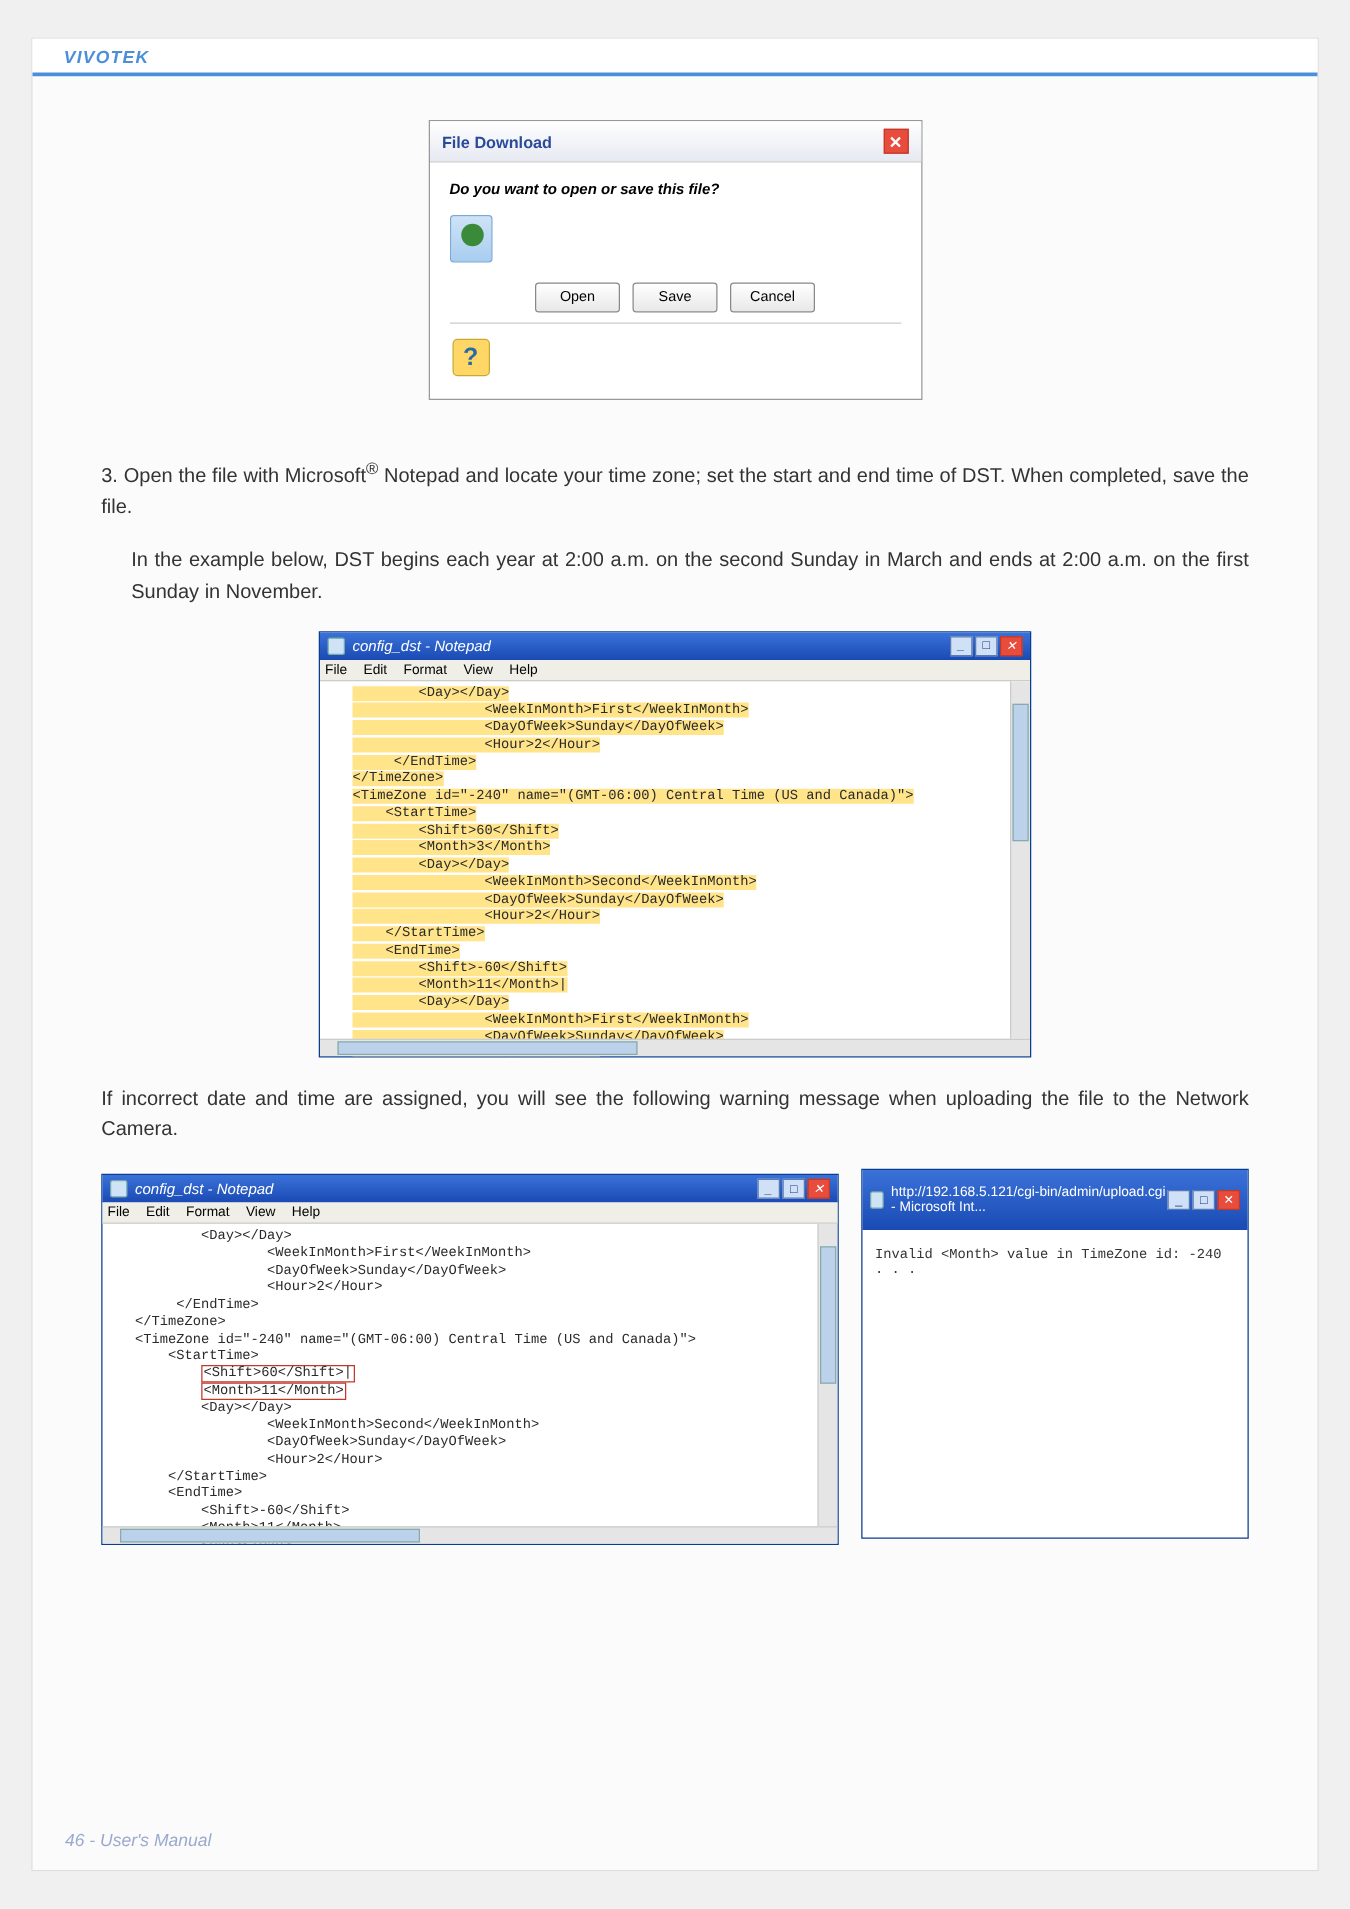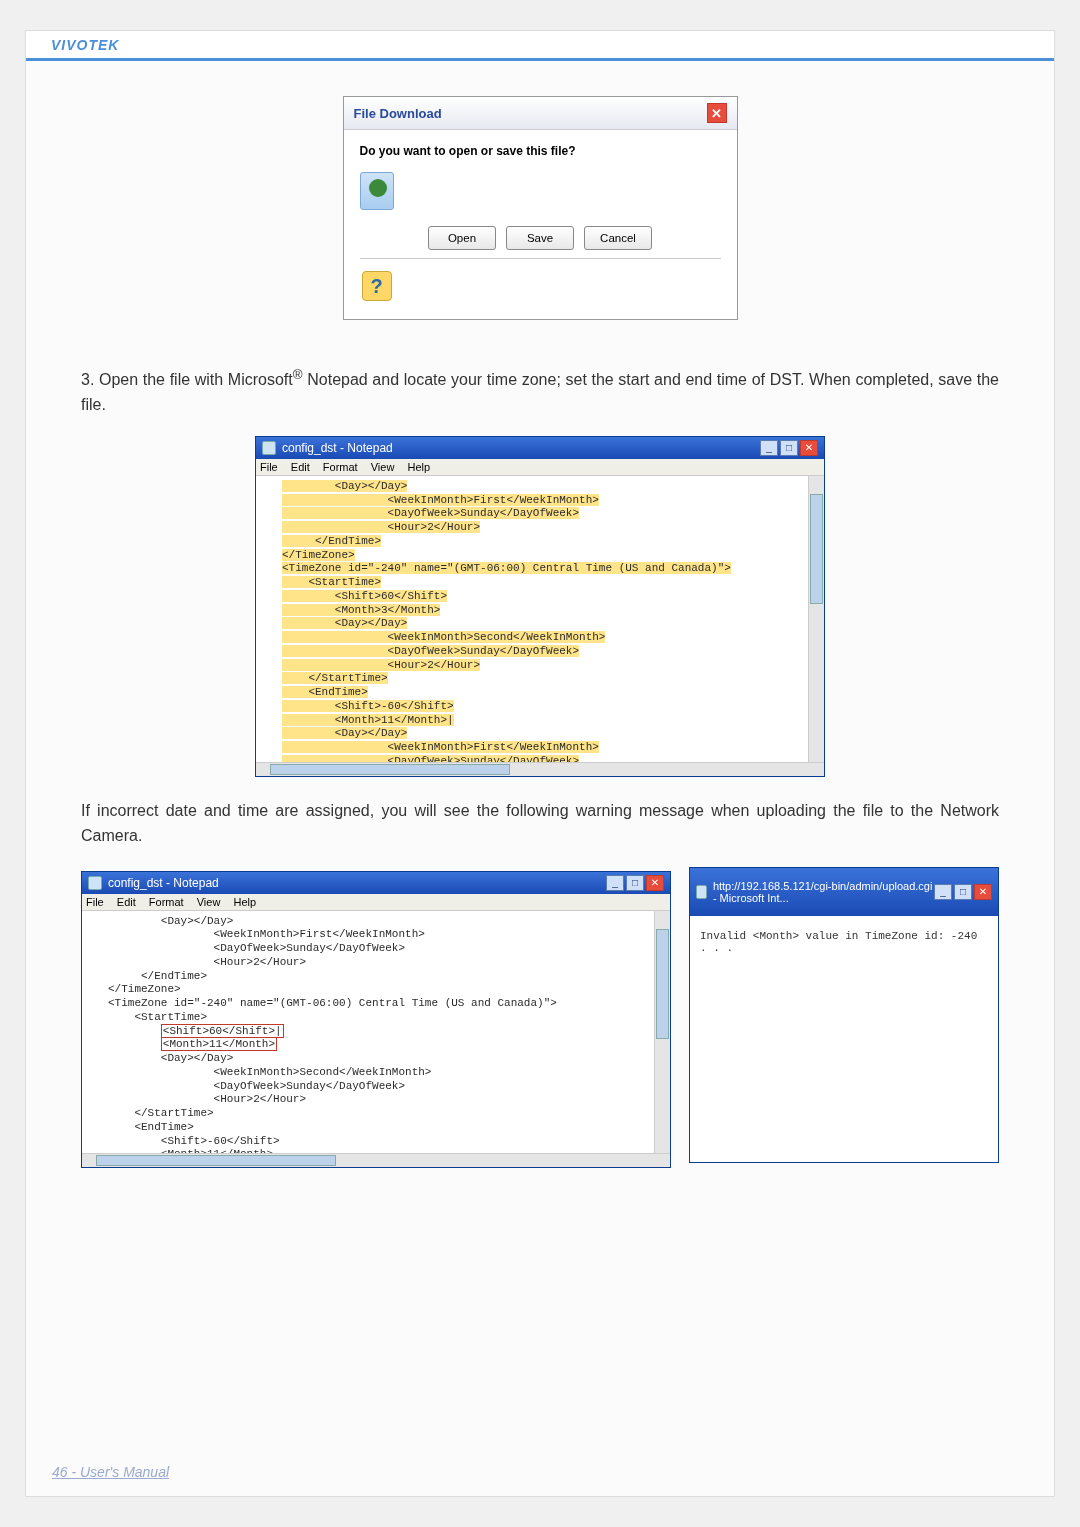--- a/index.html
+++ b/index.html
@@ -66,20 +66,21 @@
     border: 1px solid #c0392b;
     font-size: 13px;
   }
   .dialog1-body {
     padding: 14px 16px;
   }
   .dialog1-q {
     font-weight: bold;
     margin-bottom: 14px;
     font-size: 12px;
+    font-style: italic;
   }
   .details-row {
     display: flex;
     gap: 12px;
     margin-bottom: 16px;
   }
   .file-icon {
     width: 34px; height: 38px;
     background: linear-gradient(#cfe3f7, #a8cdf0);
     border: 1px solid #7aa9d8;
@@ -160,20 +161,21 @@
   .notepad.big { width: 570px; }
   .notepad-title {
     background: linear-gradient(#3a72d8,#1a4ab4);
     color: #fff;
     font-family: Arial,sans-serif;
     font-size: 12px;
     padding: 3px 6px;
     display:flex;
     justify-content:space-between;
     align-items:center;
+    font-style:italic;
   }
   .np-title-left { display:flex;align-items:center;gap:6px;}
   .np-icon { width:14px;height:14px;background:#cfe3f7;border:1px solid #7aa;border-radius:2px;}
   .np-ctrls { display:flex;gap:2px;}
   .np-ctrl { width:18px;height:16px;background:#cfe0f7;border:1px solid #5a7ab0;font-size:10px;display:flex;align-items:center;justify-content:center;color:#1a3a7a;}
   .np-ctrl.red { background:#e74c3c;color:#fff;border-color:#c0392b;}
   .notepad-menu {
     font-family: Arial, sans-serif;
     font-size: 11px;
     background:#efefe7;
@@ -236,21 +238,20 @@
     min-height: 246px;
   }
 
   .footer {
     position: absolute;
     bottom: 16px;
     left: 26px;
     color: #9aaacf;
     font-style: italic;
     font-size: 14px;
-    text-decoration: underline;
   }
 </style>
 </head>
 <body>
 
 <div class="page">
   <div class="header-band">
     <span class="brand">VIVOTEK</span>
   </div>
 
@@ -273,20 +274,23 @@
         </div>
         <div class="dialog1-hr"></div>
         <div class="warn-row">
           <div class="warn-icon">?</div>
         </div>
       </div>
     </div>
 
     <div class="para">
       <span>3. Open the file with Microsoft</span><sup>®</sup><span> Notepad and locate your time zone; set the start and end time of DST. When completed, save the file.</span>
+    </div>
+    <div class="para">
+      <span class="indent">In the example below, DST begins each year at 2:00 a.m. on the second Sunday in March and ends at 2:00 a.m. on the first Sunday in November.</span>
     </div>
 
     <div class="notepad big">
       <div class="notepad-title">
         <div class="np-title-left">
           <span class="np-icon"></span>
           <span>config_dst - Notepad</span>
         </div>
         <div class="np-ctrls">
           <span class="np-ctrl">_</span>

